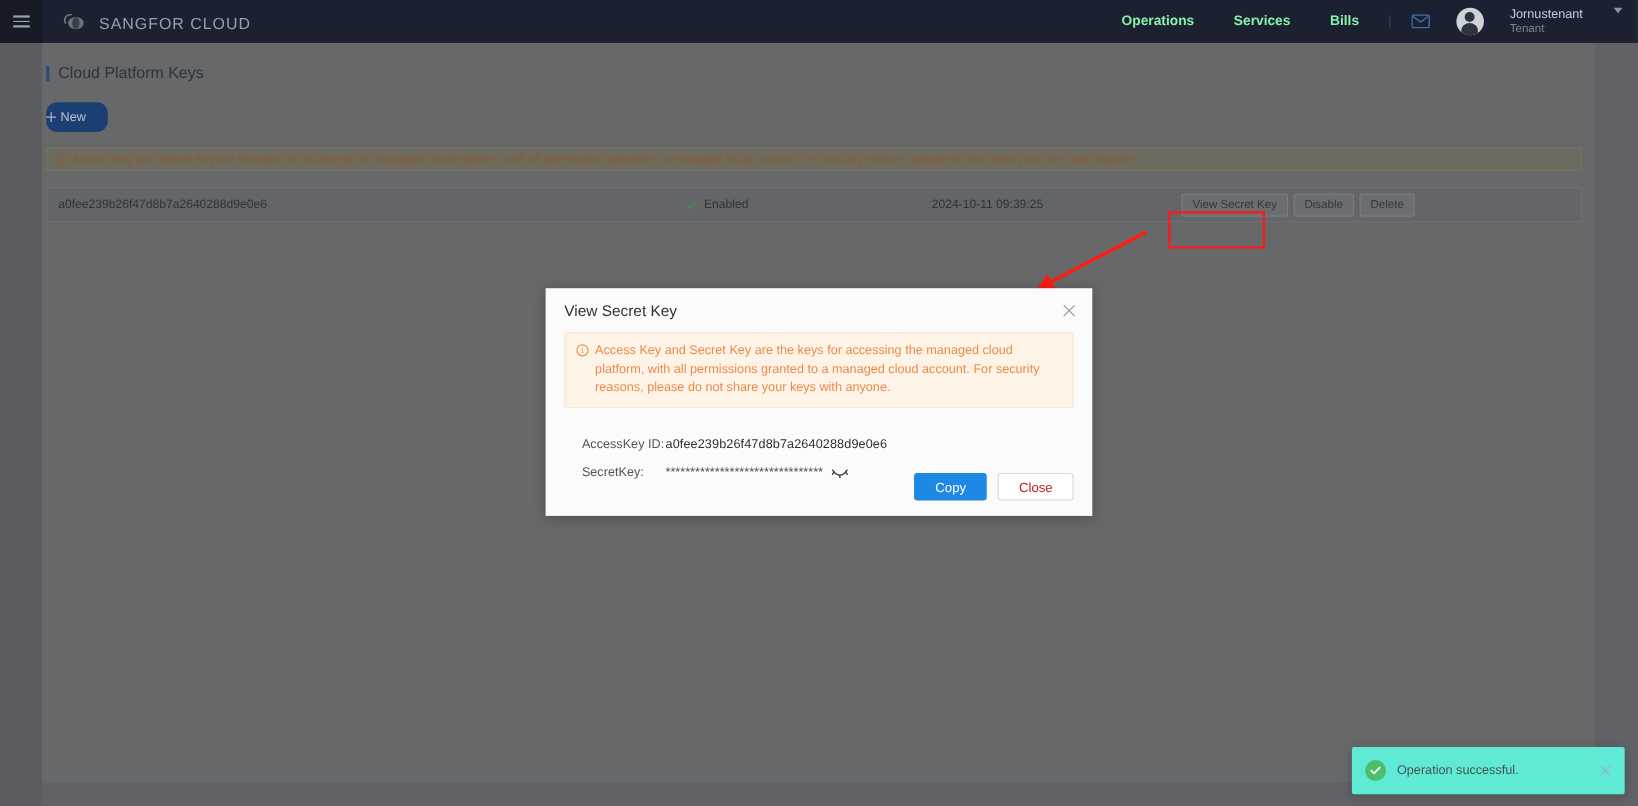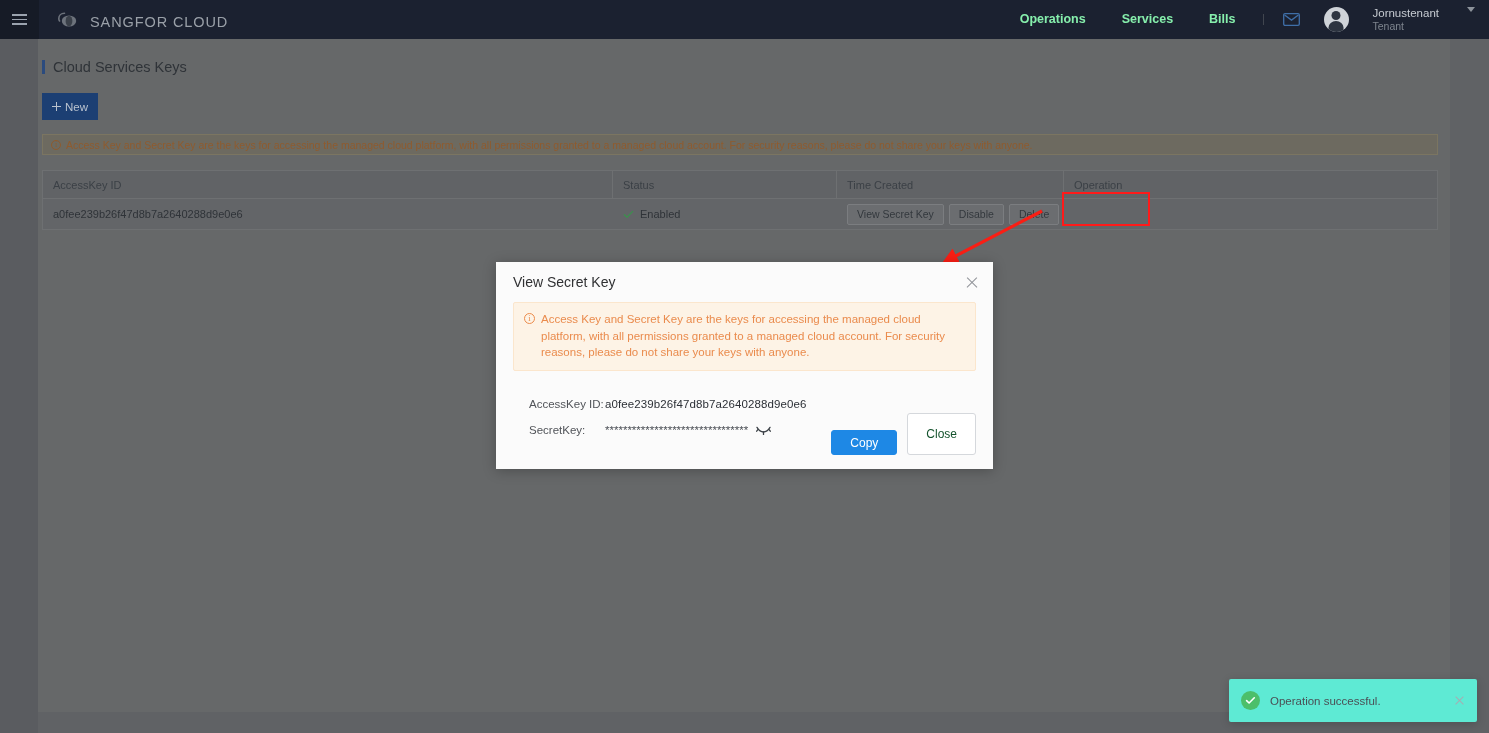--- a/index.html
+++ b/index.html
@@ -83,22 +83,22 @@
   .content {
     position: absolute; left: 38px; top: 39px; width: 1412px; height: 673px;
     background: #666869; z-index: 4;
   }
   .page-title-row { display: flex; align-items: center; padding: 20px 0 0 4px; }
   .title-bar-mark { width: 3px; height: 14px; background: #2b4b7e; margin-right: 8px; }
   .page-title { color: #2f3338; font-size: 14.5px; }
 
   .new-btn {
     margin: 18px 0 0 4px; width: 56px; height: 27px; background: #1c3f73;
-    color: #b9c2ce; border: none; border-radius: 0; font-size: 11.5px;
-    display: flex; align-items: center; justify-content: center; gap: 4px;
+    color: #b9c2ce; border: none; border-radius: 10px; font-size: 11.5px;
+    display: flex; align-items: center; gap: 4px;
     cursor: pointer; font-family: inherit;
   }
   .plus-glyph {
     position: relative; width: 9px; height: 9px; display: inline-block; flex: none;
   }
   .plus-glyph::before, .plus-glyph::after {
     content: ""; position: absolute; background: #b9c2ce;
   }
   .plus-glyph::before { left: 0; top: 3.6px; width: 9px; height: 1.8px; }
   .plus-glyph::after { top: 0; left: 3.6px; height: 9px; width: 1.8px; }
@@ -214,22 +214,22 @@
   .modal-footer {
     position: absolute; right: 17px; bottom: 14px;
     display: flex; gap: 10px; align-items: flex-end;
   }
   .btn-primary {
     background: #1e88e5; color: #fff; border: 1px solid #1e88e5;
     height: 25px; padding: 0 18px; border-radius: 3px; font-size: 12px;
     cursor: pointer; font-family: inherit;
   }
   .btn-default {
-    background: #fff; color: #14532d; border: 1px solid #d5d8dc;
-    height: 42px; padding: 0 18px; border-radius: 3px; font-size: 12px;
+    background: #fff; color: #b91c1c; border: 1px solid #d5d8dc;
+    height: 25px; padding: 0 18px; border-radius: 3px; font-size: 12px;
     cursor: pointer; font-family: inherit;
   }
 
   
   .toast {
     position: absolute; left: 1229px; top: 679px; width: 248px; height: 43px;
     background: #5eead4; border-radius: 2px; display: flex; align-items: center;
     padding: 0 12px; box-shadow: 0 2px 10px rgba(0,0,0,0.18); z-index: 35;
   }
   .toast-check {
@@ -289,48 +289,43 @@
     </div>
   </div>
 </div>
 
 <div class="left-rail"></div>
 
 <div class="content">
 
   <div class="page-title-row">
     <span class="title-bar-mark"></span>
-    <span class="page-title">Cloud Services Keys</span>
+    <span class="page-title">Cloud Platform Keys</span>
   </div>
 
   <button class="new-btn">
     <span class="plus-glyph"></span>
     <span>New</span>
   </button>
 
   <div class="warning-banner">
     <span class="circle-i">i</span>
     <span class="warn-text">Access Key and Secret Key are the keys for accessing the managed cloud platform, with all permissions granted to a managed cloud account. For security reasons, please do not share your keys with anyone.</span>
   </div>
 
   <div class="table">
-    <div class="thead">
-      <div class="th col-ak">AccessKey ID</div>
-      <div class="th col-st">Status</div>
-      <div class="th col-tc">Time Created</div>
-      <div class="th col-op">Operation</div>
-    </div>
     <div class="trow">
       <div class="td col-ak">a0fee239b26f47d8b7a2640288d9e0e6</div>
       <div class="td col-st">
         <svg class="check-green" viewBox="0 0 12 12">
           <path d="M1.5 6.2 4.4 9.1 10.5 2.6" fill="none" stroke="#3e8e4f" stroke-width="1.5" stroke-linecap="round" stroke-linejoin="round"></path>
         </svg>
         <span>Enabled</span>
       </div>
+      <div class="td col-tc">2024-10-11 09:39:25</div>
       <div class="td col-op">
         <button class="op-btn highlight">View Secret Key</button>
         <button class="op-btn">Disable</button>
         <button class="op-btn">Delete</button>
       </div>
     </div>
   </div>
 </div>
 
 <div class="redbox"></div>

